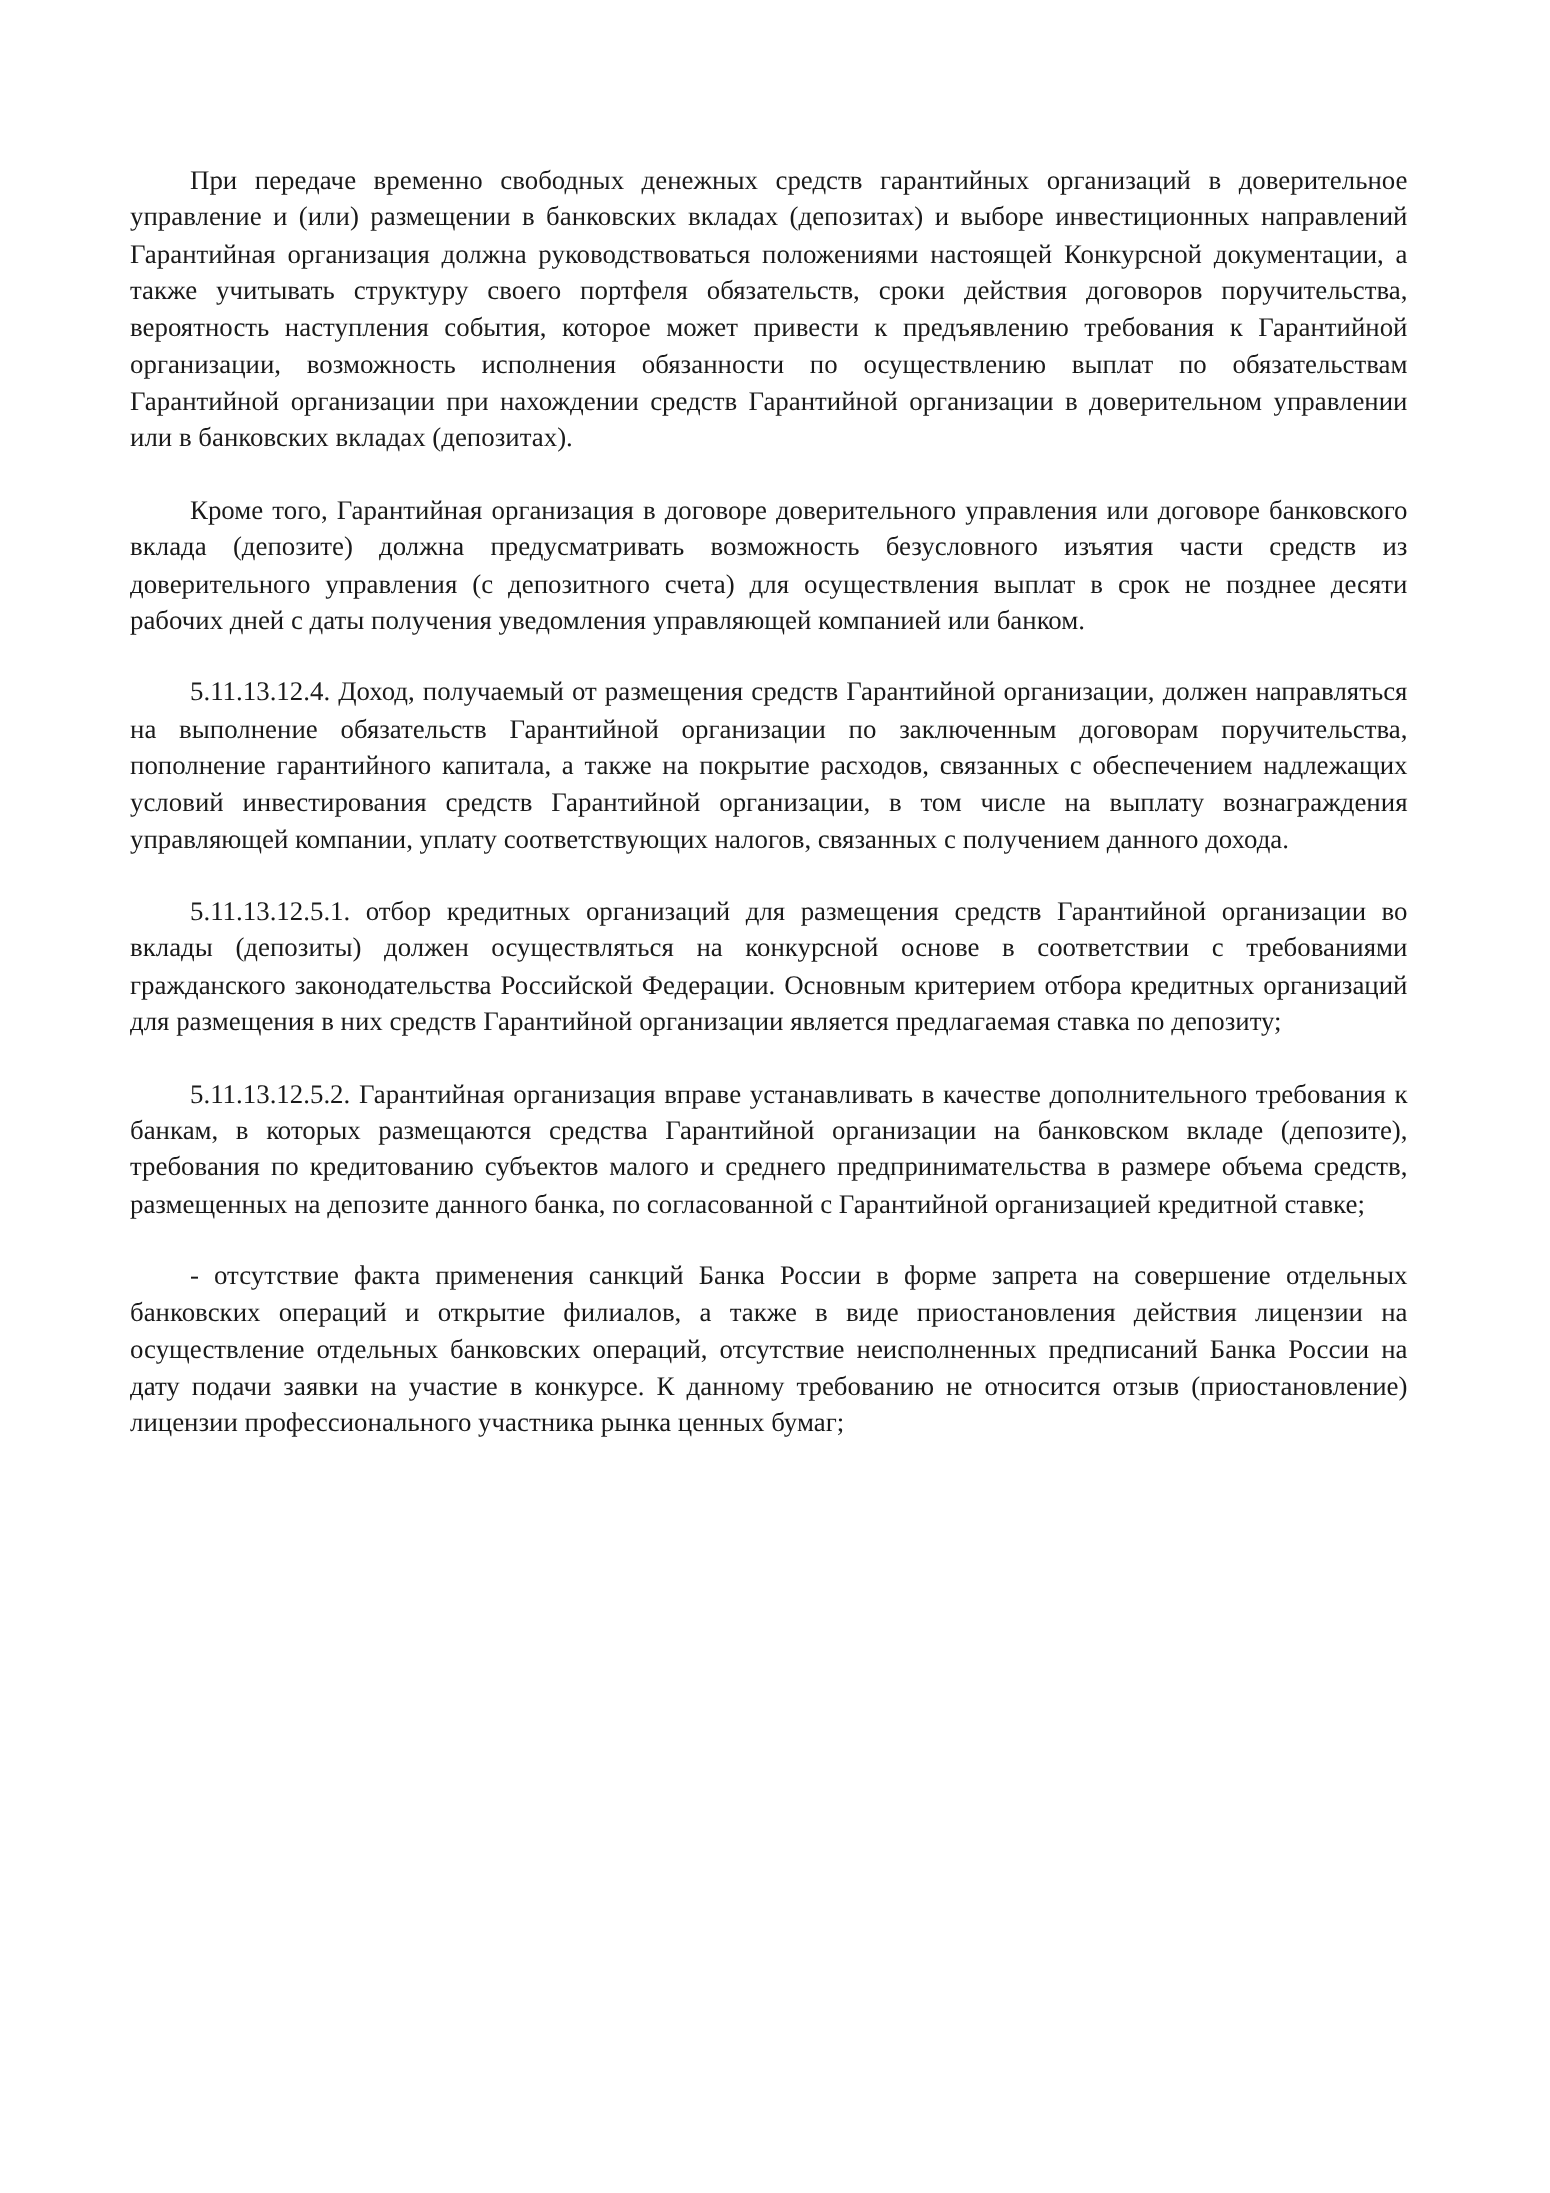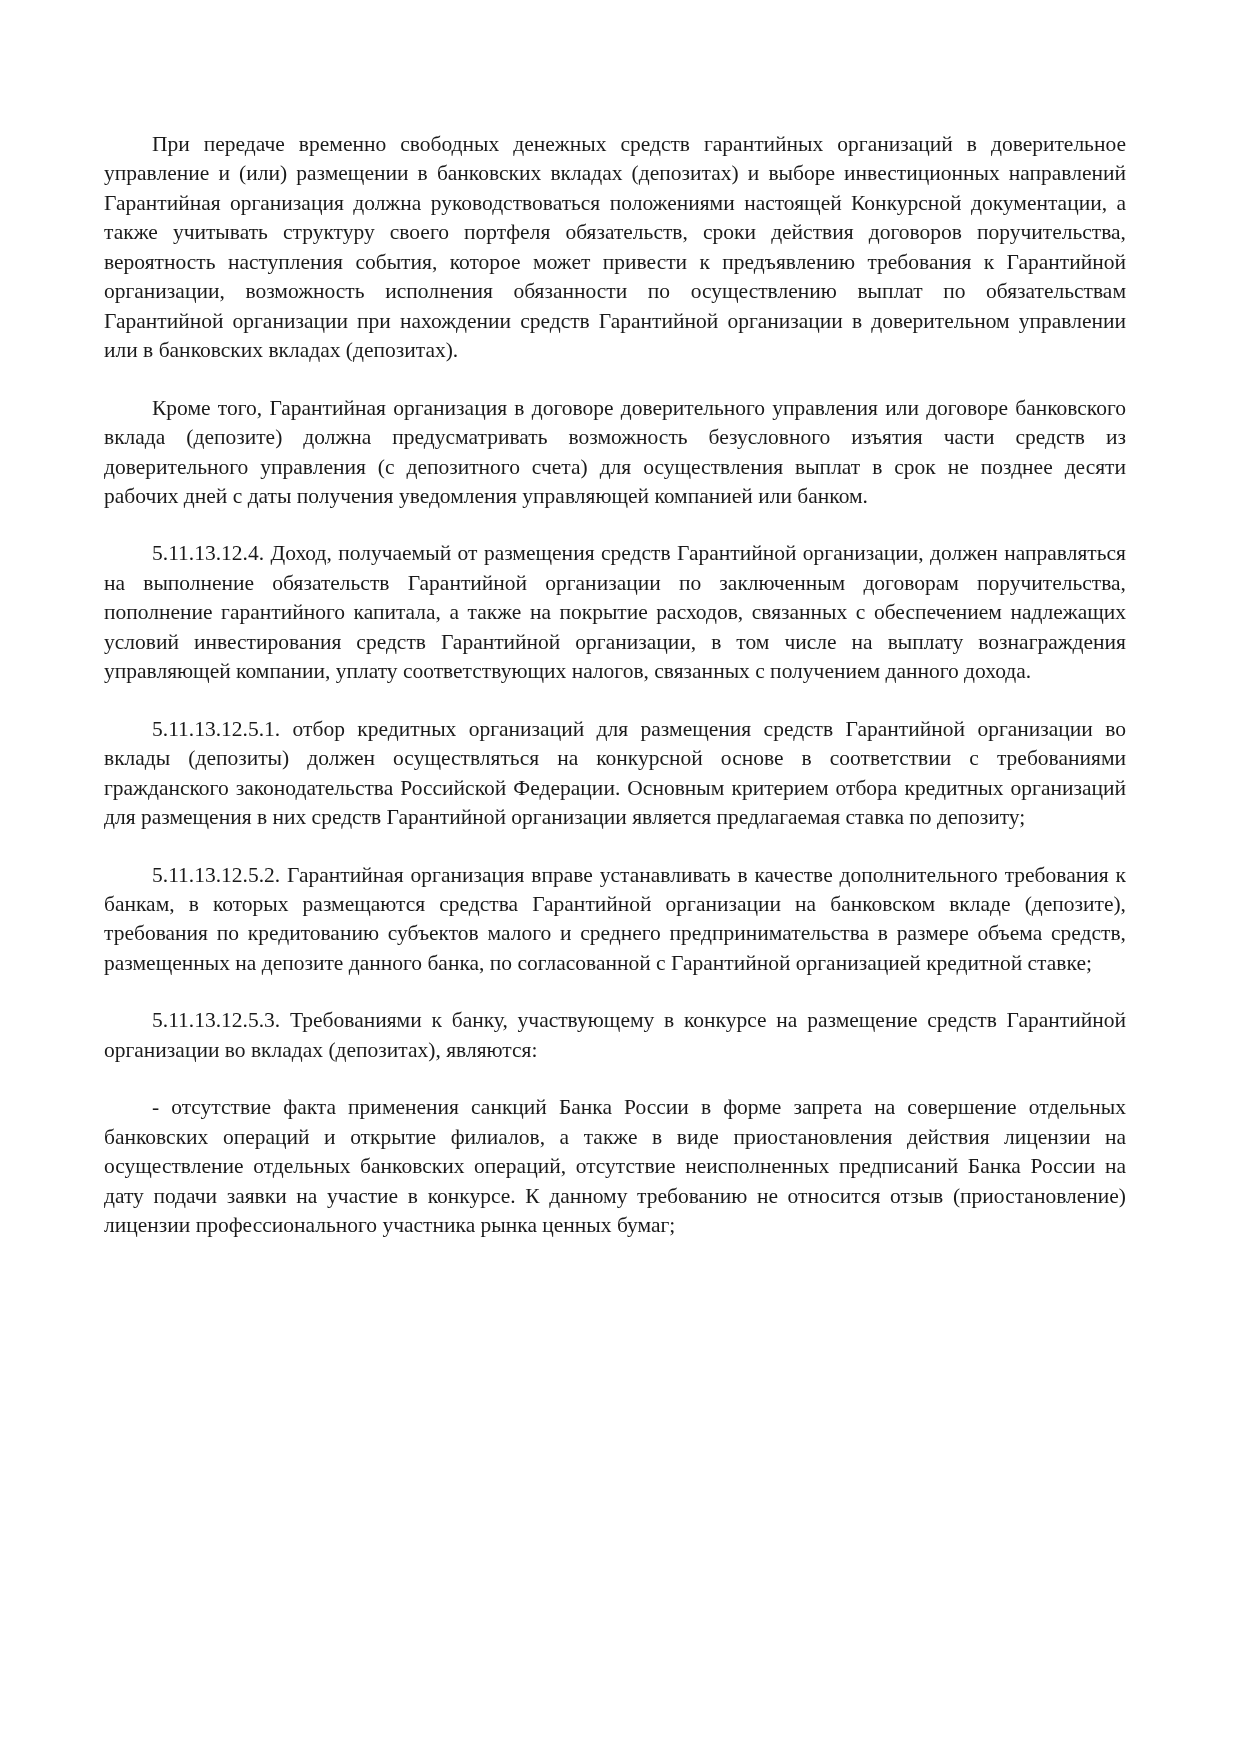--- a/index.html
+++ b/index.html
@@ -40,16 +40,15 @@
 </head>
 <body>
 
 <div class="page">
   <div class="content">
     <p class="para">При передаче временно свободных денежных средств гарантийных организаций в доверительное управление и (или) размещении в банковских вкладах (депозитах) и выборе инвестиционных направлений Гарантийная организация должна руководствоваться положениями настоящей Конкурсной документации, а также учитывать структуру своего портфеля обязательств, сроки действия договоров поручительства, вероятность наступления события, которое может привести к предъявлению требования к Гарантийной организации, возможность исполнения обязанности по осуществлению выплат по обязательствам Гарантийной организации при нахождении средств Гарантийной организации в доверительном управлении или в банковских вкладах (депозитах).</p>
     <p class="para">Кроме того, Гарантийная организация в договоре доверительного управления или договоре банковского вклада (депозите) должна предусматривать возможность безусловного изъятия части средств из доверительного управления (с депозитного счета) для осуществления выплат в срок не позднее десяти рабочих дней с даты получения уведомления управляющей компанией или банком.</p>
     <p class="para">5.11.13.12.4. Доход, получаемый от размещения средств Гарантийной организации, должен направляться на выполнение обязательств Гарантийной организации по заключенным договорам поручительства, пополнение гарантийного капитала, а также на покрытие расходов, связанных с обеспечением надлежащих условий инвестирования средств Гарантийной организации, в том числе на выплату вознаграждения управляющей компании, уплату соответствующих налогов, связанных с получением данного дохода.</p>
     <p class="para">5.11.13.12.5.1. отбор кредитных организаций для размещения средств Гарантийной организации во вклады (депозиты) должен осуществляться на конкурсной основе в соответствии с требованиями гражданского законодательства Российской Федерации. Основным критерием отбора кредитных организаций для размещения в них средств Гарантийной организации является предлагаемая ставка по депозиту;</p>
     <p class="para">5.11.13.12.5.2. Гарантийная организация вправе устанавливать в качестве дополнительного требования к банкам, в которых размещаются средства Гарантийной организации на банковском вкладе (депозите), требования по кредитованию субъектов малого и среднего предпринимательства в размере объема средств, размещенных на депозите данного банка, по согласованной с Гарантийной организацией кредитной ставке;</p>
-    <p class="para">5.11.13.12.5.3. Требованиями к банку, участвующему в конкурсе на размещение средств Гарантийной организации во вкладах (депозитах), являются:</p>
     <p class="para">- отсутствие факта применения санкций Банка России в форме запрета на совершение отдельных банковских операций и открытие филиалов, а также в виде приостановления действия лицензии на осуществление отдельных банковских операций, отсутствие неисполненных предписаний Банка России на дату подачи заявки на участие в конкурсе. К данному требованию не относится отзыв (приостановление) лицензии профессионального участника рынка ценных бумаг;</p>
   </div>
 </div>
 
 </body></html>

